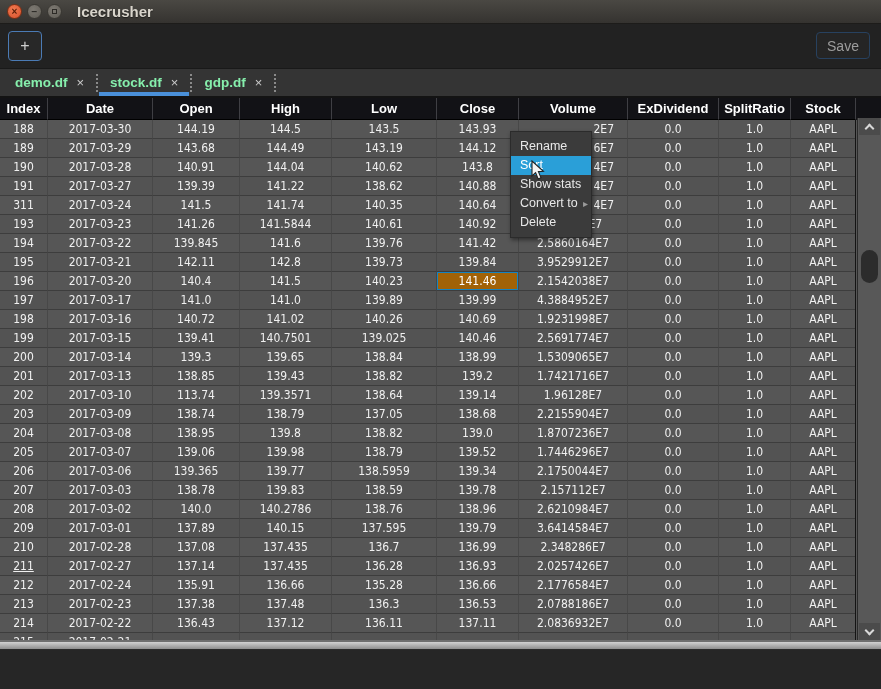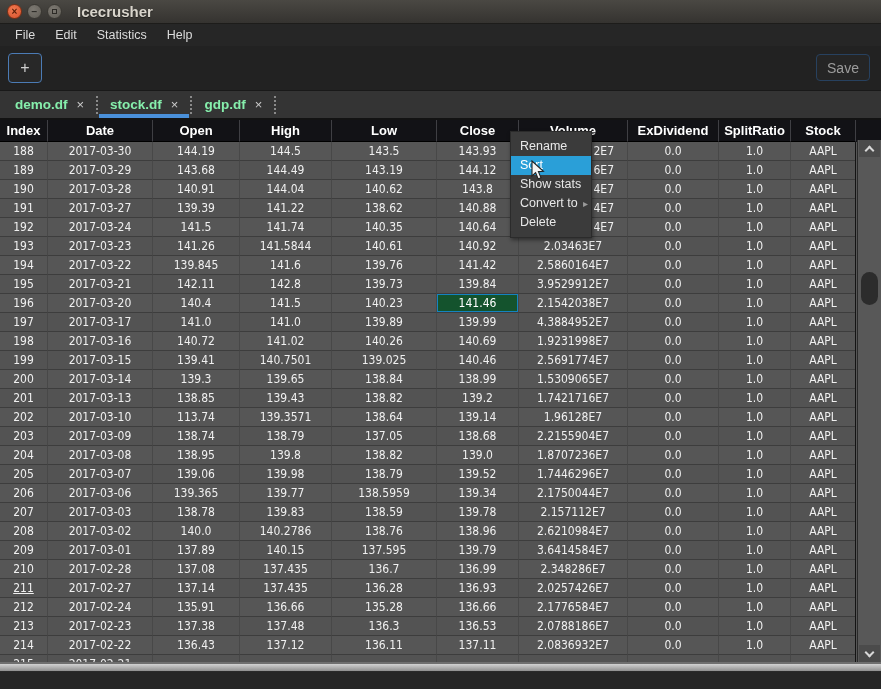--- a/index.html
+++ b/index.html
@@ -56,21 +56,21 @@
   .th { color:#ffffff; font-weight:bold; font-size:13px; text-align:center;
     line-height:21px; border-right:1px solid #3f3f44; border-bottom:1px solid #000;
     overflow:hidden; white-space:nowrap; flex:0 0 auto; }
   .tbody { height:520px; overflow:hidden; border-right:1px solid #141414; width:856px; }
   .tr { display:flex; height:19px; background:#565656; }
   .tr:nth-child(even) { background:#535353; }
   .td { color:#f0f0f0; font-size:12px; text-align:center; line-height:18px;
     border-right:1px solid #484848; border-bottom:1px solid #3d3d3d;
     overflow:hidden; white-space:nowrap; flex:0 0 auto;
     font-family:"DejaVu Sans", sans-serif; font-stretch:condensed; }
-  .td.selected { background:#14532d; box-shadow:inset 0 0 0 1px #1583c0; color:#fff; }
+  .td.selected { background:#a16207; box-shadow:inset 0 0 0 1px #1583c0; color:#fff; }
   .td.vol-partial { text-align:right; padding-right:13px; }
   
   .vscroll { position:absolute; top:20px; right:0; width:24px; bottom:0;
     background:#585858; border-left:1px solid #2a2a2a; }
   .vs-btn { position:absolute; left:1px; right:1px; height:17px; background:#4b4b4b;
     display:flex; align-items:center; justify-content:center; }
   .vs-up { top:0; }
   .vs-down { bottom:0; }
   .chev { width:7px; height:7px; border-right:2px solid #d8d8d8; border-bottom:2px solid #d8d8d8; }
   .chev-up { transform:rotate(-135deg); margin-top:4px; }
@@ -103,26 +103,20 @@
 
   <div class="titlebar">
     <span class="winbtn btn-close">×</span>
     <span class="winbtn btn-min">−</span>
     <span class="winbtn btn-max">
         <span class="sq"></span>
       </span>
     <span class="title-text">Icecrusher</span>
   </div>
 
-  <div class="menubar">
-      <div class="menu-item">File</div>
-      <div class="menu-item">Edit</div>
-      <div class="menu-item">Statistics</div>
-      <div class="menu-item">Help</div>
-    </div>
 
   <div class="toolbar">
     <div class="newtab-btn">+</div>
     <div class="save-btn">Save</div>
   </div>
 
   <div class="tabbar">
       <div class="tab">
         <span class="tab-label">demo.df</span>
         <span class="tab-close">×</span>
@@ -197,21 +191,21 @@
           <div class="td" style="width: 87px;">139.39</div>
           <div class="td" style="width: 92px;">141.22</div>
           <div class="td" style="width: 105px;">138.62</div>
           <div class="td" style="width: 82px;">140.88</div>
           <div class="td vol-partial" style="width: 109px;">4E7</div>
           <div class="td" style="width: 91px;">0.0</div>
           <div class="td" style="width: 72px;">1.0</div>
           <div class="td" style="width: 65px;">AAPL</div>
         </div>
         <div class="tr">
-          <div class="td" style="width: 48px;">192</div>
+          <div class="td" style="width: 48px;">311</div>
           <div class="td" style="width: 105px;">2017-03-24</div>
           <div class="td" style="width: 87px;">141.5</div>
           <div class="td" style="width: 92px;">141.74</div>
           <div class="td" style="width: 105px;">140.35</div>
           <div class="td" style="width: 82px;">140.64</div>
           <div class="td vol-partial" style="width: 109px;">4E7</div>
           <div class="td" style="width: 91px;">0.0</div>
           <div class="td" style="width: 72px;">1.0</div>
           <div class="td" style="width: 65px;">AAPL</div>
         </div>

